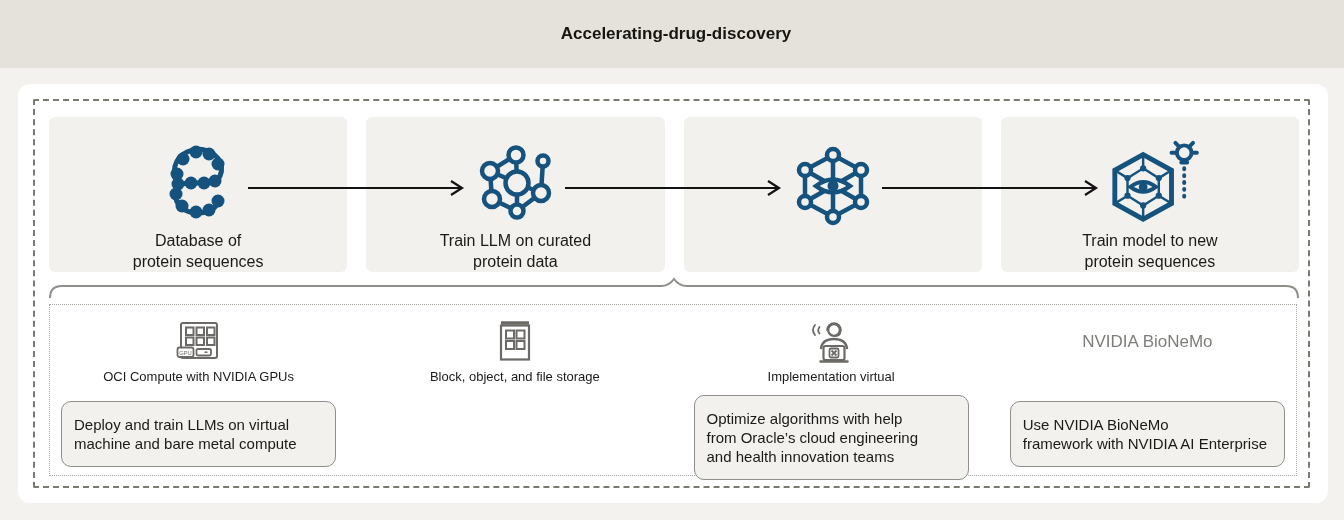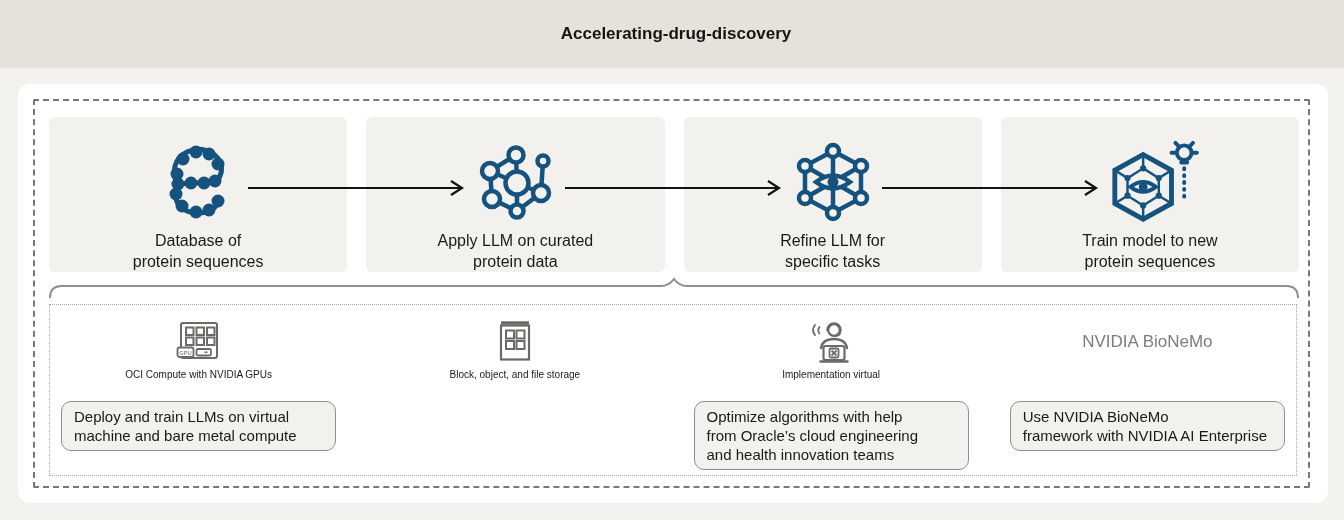--- a/index.html
+++ b/index.html
@@ -42,26 +42,26 @@
   .brace-layer { position:absolute; left:14px; top:176px; width:1250px; height:24px; }
 
   
   .dotted-frame {
     position:absolute; left:14px; top:203px; width:1246px; height:170px;
     border:1px dotted #a9a7a2;
   }
   .res-row { position:absolute; left:0; top:0; width:100%; height:100%; display:flex; gap:19px; padding-top:13px; box-sizing:border-box; }
   .res-col { flex:1; display:flex; flex-direction:column; align-items:center; }
   .res-icon-slot { height:48px; display:flex; align-items:center; justify-content:center; }
-  .res-heading { height:21px; font-size:10px; text-align:center; color:#1b1a18; margin-top:3px; }
+  .res-heading { height:21px; font-size:13px; text-align:center; color:#1b1a18; margin-top:3px; }
   .res-heading-muted { font-size:17px; color:#7f7d7a; }
   .res-box {
     margin-top:11px; align-self:stretch; margin-left:11px; margin-right:11px;
     background:#f2f1ee; border:1px solid #908e8a; border-radius:10px;
-    padding:5px 12px; font-size:15px; line-height:19px; color:#1b1a18;
+    padding:13px 12px; font-size:15px; line-height:19px; color:#1b1a18;
   }
   .res-box span { display:block; white-space:nowrap; }
 </style>
 </head>
 <body>
 
 <div class="header">
   <div class="title">Accelerating-drug-discovery</div>
 </div>
 
@@ -114,21 +114,21 @@
               <circle cx="16" cy="29" r="8"></circle>
               <circle cx="18" cy="57" r="8"></circle>
               <circle cx="43" cy="69" r="6.5"></circle>
               <circle cx="67" cy="51" r="8"></circle>
               <circle cx="69" cy="19" r="5.5"></circle>
               <circle cx="43" cy="41" r="11.5"></circle>
             </g>
           </svg>
         </div>
         <div class="card-label">
-          <span>Apply LLM on curated</span>
+          <span>Train LLM on curated</span>
           <span>protein data</span>
         </div>
       </div>
 
       <div class="card">
         <div class="card-icon">
           <svg width="84" height="80" viewBox="0 0 84 80">
             <g stroke="#15537e" stroke-width="4.5" fill="none">
               <path d="M42,9 L42,40 M70,24 L42,40 M70,56 L42,40 M42,71 L42,40 M14,56 L42,40 M14,24 L42,40"></path>
               <path d="M42,9 L70,24 L70,56 L42,71 L14,56 L14,24 Z"></path>
@@ -137,24 +137,20 @@
             <circle cx="42" cy="40" r="5.5" fill="#15537e"></circle>
             <g fill="#f2f1ee" stroke="#15537e" stroke-width="4.5">
               <circle cx="42" cy="9" r="6"></circle>
                 <circle cx="70" cy="24" r="6"></circle>
               <circle cx="70" cy="56" r="6"></circle>
                 <circle cx="42" cy="71" r="6"></circle>
               <circle cx="14" cy="56" r="6"></circle>
                 <circle cx="14" cy="24" r="6"></circle>
             </g>
           </svg>
-        </div>
-        <div class="card-label">
-          <span>Refine LLM for</span>
-          <span>specific tasks</span>
         </div>
       </div>
 
       <div class="card">
         <div class="card-icon">
           <svg width="100" height="86" viewBox="0 0 102 88">
             <path d="M44,16 L73,32 L73,66 L44,82 L15,66 L15,32 Z" fill="none" stroke="#15537e" stroke-width="5"></path>
             <g stroke="#15537e" stroke-width="2.5" fill="none">
               <path d="M44,30 L60,40 L60,58 L44,68 L28,58 L28,40 Z"></path>
               <path d="M44,30 L44,16 M60,40 L73,32 M60,58 L73,66 M44,68 L44,82 M28,58 L15,66 M28,40 L15,32"></path>

